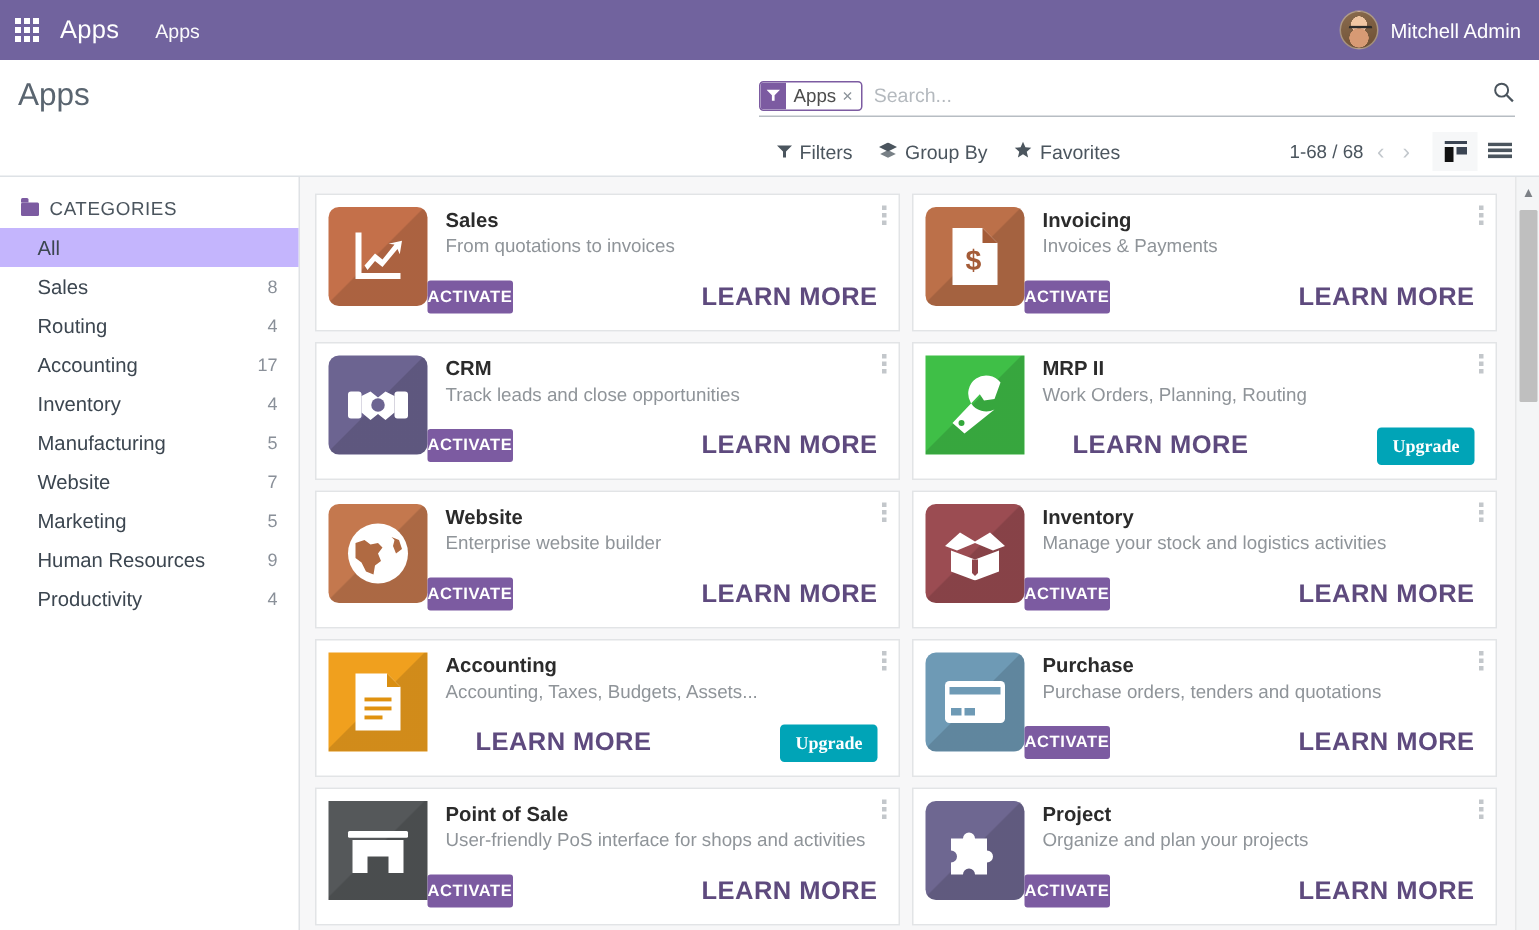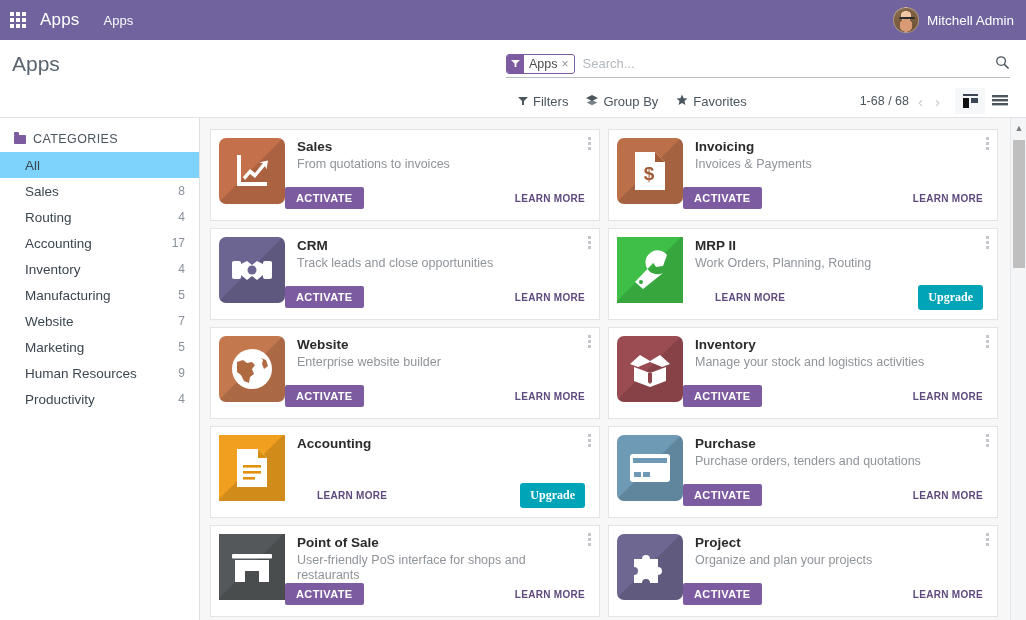--- a/index.html
+++ b/index.html
@@ -69,21 +69,21 @@
   .main { display:flex; height:542px; }
 
   .sidebar { width:200px; background:#fff; border-right:1px solid #dfe2e5; padding-top:14px; }
   .sb-header { display:flex; align-items:center; gap:7px; padding:0 0 6px 14px;
     font-size:12.5px; color:#4a545d; letter-spacing:.4px; }
   .folder-icon { width:12px; height:9px; background:#7c5ba1; border-radius:1px; position:relative; }
   .folder-icon::before { content:""; position:absolute; left:0; top:-3px; width:5px; height:3px;
     background:#7c5ba1; border-radius:1px 1px 0 0; }
   .sb-item { display:flex; align-items:center; height:26px; padding:0 14px 0 25px;
     font-size:13.5px; color:#3c4650; cursor:pointer; }
-  .sb-item.active { background:#7dd3fc; }
+  .sb-item.active { background:#c4b5fd; }
   .sb-count { margin-left:auto; font-size:12px; color:#8a9099; }
 
   .kanban { flex:1; background:#f7f7f8; overflow:hidden; position:relative;
     padding:11px 9px 0 10px; }
   .kanban-grid { display:flex; gap:8px; }
   .kcol { width:390px; display:flex; flex-direction:column; gap:7px; }
 
   .card { background:#fff; border:1px solid #e2e4e6; height:92px; display:flex;
     padding:8px; position:relative; cursor:pointer; }
   .app-icon { width:66px; height:66px; flex:0 0 66px; position:relative; overflow:hidden;
@@ -94,26 +94,26 @@
     background:linear-gradient(135deg, rgba(0,0,0,0) 48%, rgba(0,0,0,.13) 49%, rgba(0,0,0,.13) 100%); }
 
   .card-body { padding-left:12px; flex:1; position:relative; }
   .card-title { font-size:13.5px; font-weight:bold; color:#2b2b2b; line-height:16px;
     padding-top:1px; }
   .card-desc { font-size:12.5px; color:#8f9499; line-height:15px; padding-top:2px;
     max-width:300px; }
   .card-actions { position:absolute; left:0; right:6px; bottom:2px; display:flex;
     align-items:center; height:24px; }
   .btn-activate { background:#7c5ba1; color:#fff; font-size:11px; font-weight:bold;
-    letter-spacing:.4px; padding:5px 11px; border:0; border-radius:2px; cursor:pointer;
+    letter-spacing:.4px; padding:5px 0; border:0; border-radius:2px; cursor:pointer;
     font-family:"Liberation Sans",sans-serif; }
   .btn-upgrade { background:#00a4b7; color:#fff; font-size:12px; font-weight:bold;
     padding:5px 10px; border:0; border-radius:3px; cursor:pointer; margin-left:auto;
     font-family:Liberation Serif, serif; }
-  .link-learn { color:#5e4a7e; font-size:10px; font-weight:bold; letter-spacing:.3px;
+  .link-learn { color:#5e4a7e; font-size:17px; font-weight:bold; letter-spacing:.3px;
     text-decoration:none; cursor:pointer; }
   .link-learn.right { margin-left:auto; }
   .link-learn.left { margin-left:32px; }
   .kebab { position:absolute; right:6px; top:5px; display:flex; flex-direction:column;
     gap:2px; cursor:pointer; padding:2px; }
   .kebab i { width:3px; height:3px; background:#c3c7cb; display:block; }
 
   
   .vscroll { position:absolute; right:0; top:0; width:16px; height:100%;
     background:#f4f5f6; border-left:1px solid #e6e7e8; }
@@ -350,20 +350,21 @@
               <svg width="36" height="42" viewBox="0 0 36 42">
                 <path d="M3 2 h21 l9 9 v29 H3 Z" fill="#fff"></path>
                 <path d="M24 2 v9 h9z" fill="#d98e11"></path>
                 <rect x="9" y="18" width="18" height="2.6" fill="#e0920f"></rect>
                 <rect x="9" y="24" width="18" height="2.6" fill="#e0920f"></rect>
                 <rect x="9" y="30" width="12" height="2.6" fill="#e0920f"></rect>
               </svg>
             </div>
             <div class="card-body">
               <div class="card-title">Accounting</div>
+              <div class="card-desc">Accounting, Taxes, Budgets, Assets...</div>
               <div class="card-actions">
                 <a class="link-learn left">LEARN MORE</a>
                 <button class="btn-upgrade">Upgrade</button>
               </div>
             </div>
             <div class="kebab">
               <i></i>
               <i></i>
               <i></i>
             </div>
@@ -371,21 +372,21 @@
           <div class="card">
             <div class="app-icon" style="background: rgb(85, 88, 90);">
               <span class="shadow"></span>
               <svg width="42" height="34" viewBox="0 0 42 34">
                 <rect x="1" y="4" width="40" height="4.5" rx="1" fill="#fff"></rect>
                 <path d="M4 10 h34 v22 H28 v-11 H14 v11 H4 Z" fill="#fff"></path>
               </svg>
             </div>
             <div class="card-body">
               <div class="card-title">Point of Sale</div>
-              <div class="card-desc">User-friendly PoS interface for shops and restaurants</div>
+              <div class="card-desc">User-friendly PoS interface for shops and activities</div>
               <div class="card-actions">
                 <button class="btn-activate">ACTIVATE</button>
                 <a class="link-learn right">LEARN MORE</a>
               </div>
             </div>
             <div class="kebab">
               <i></i>
               <i></i>
               <i></i>
             </div>

